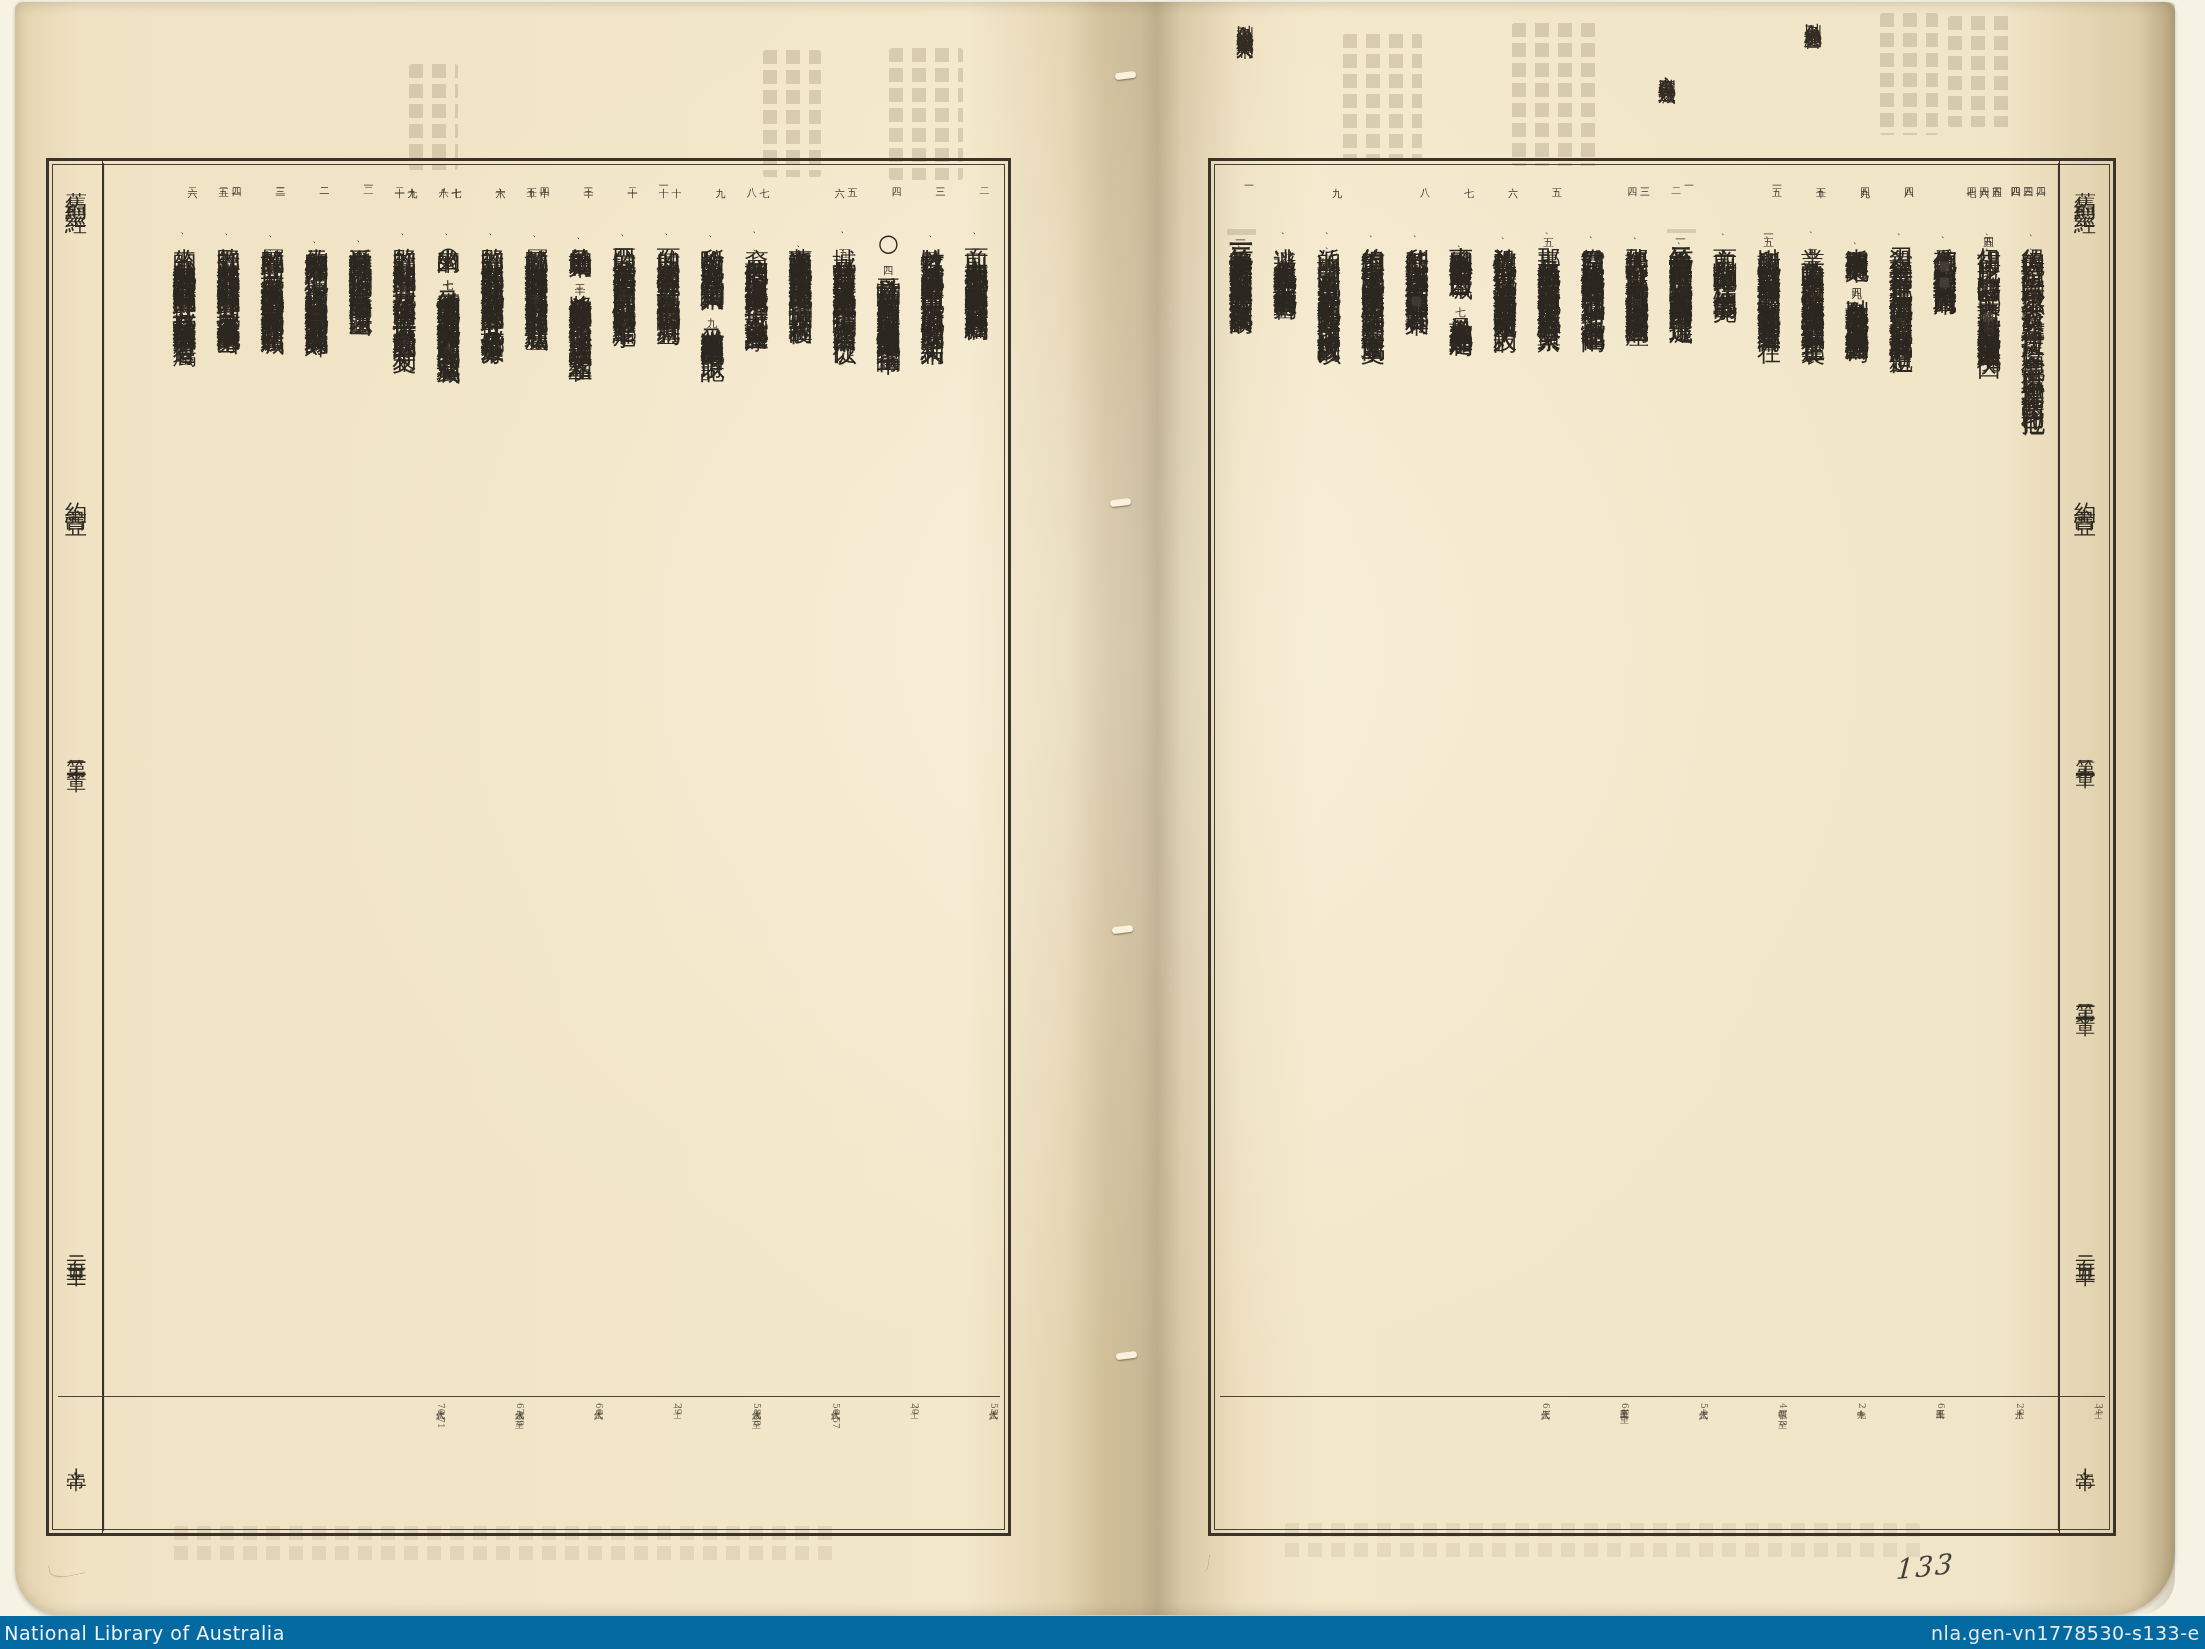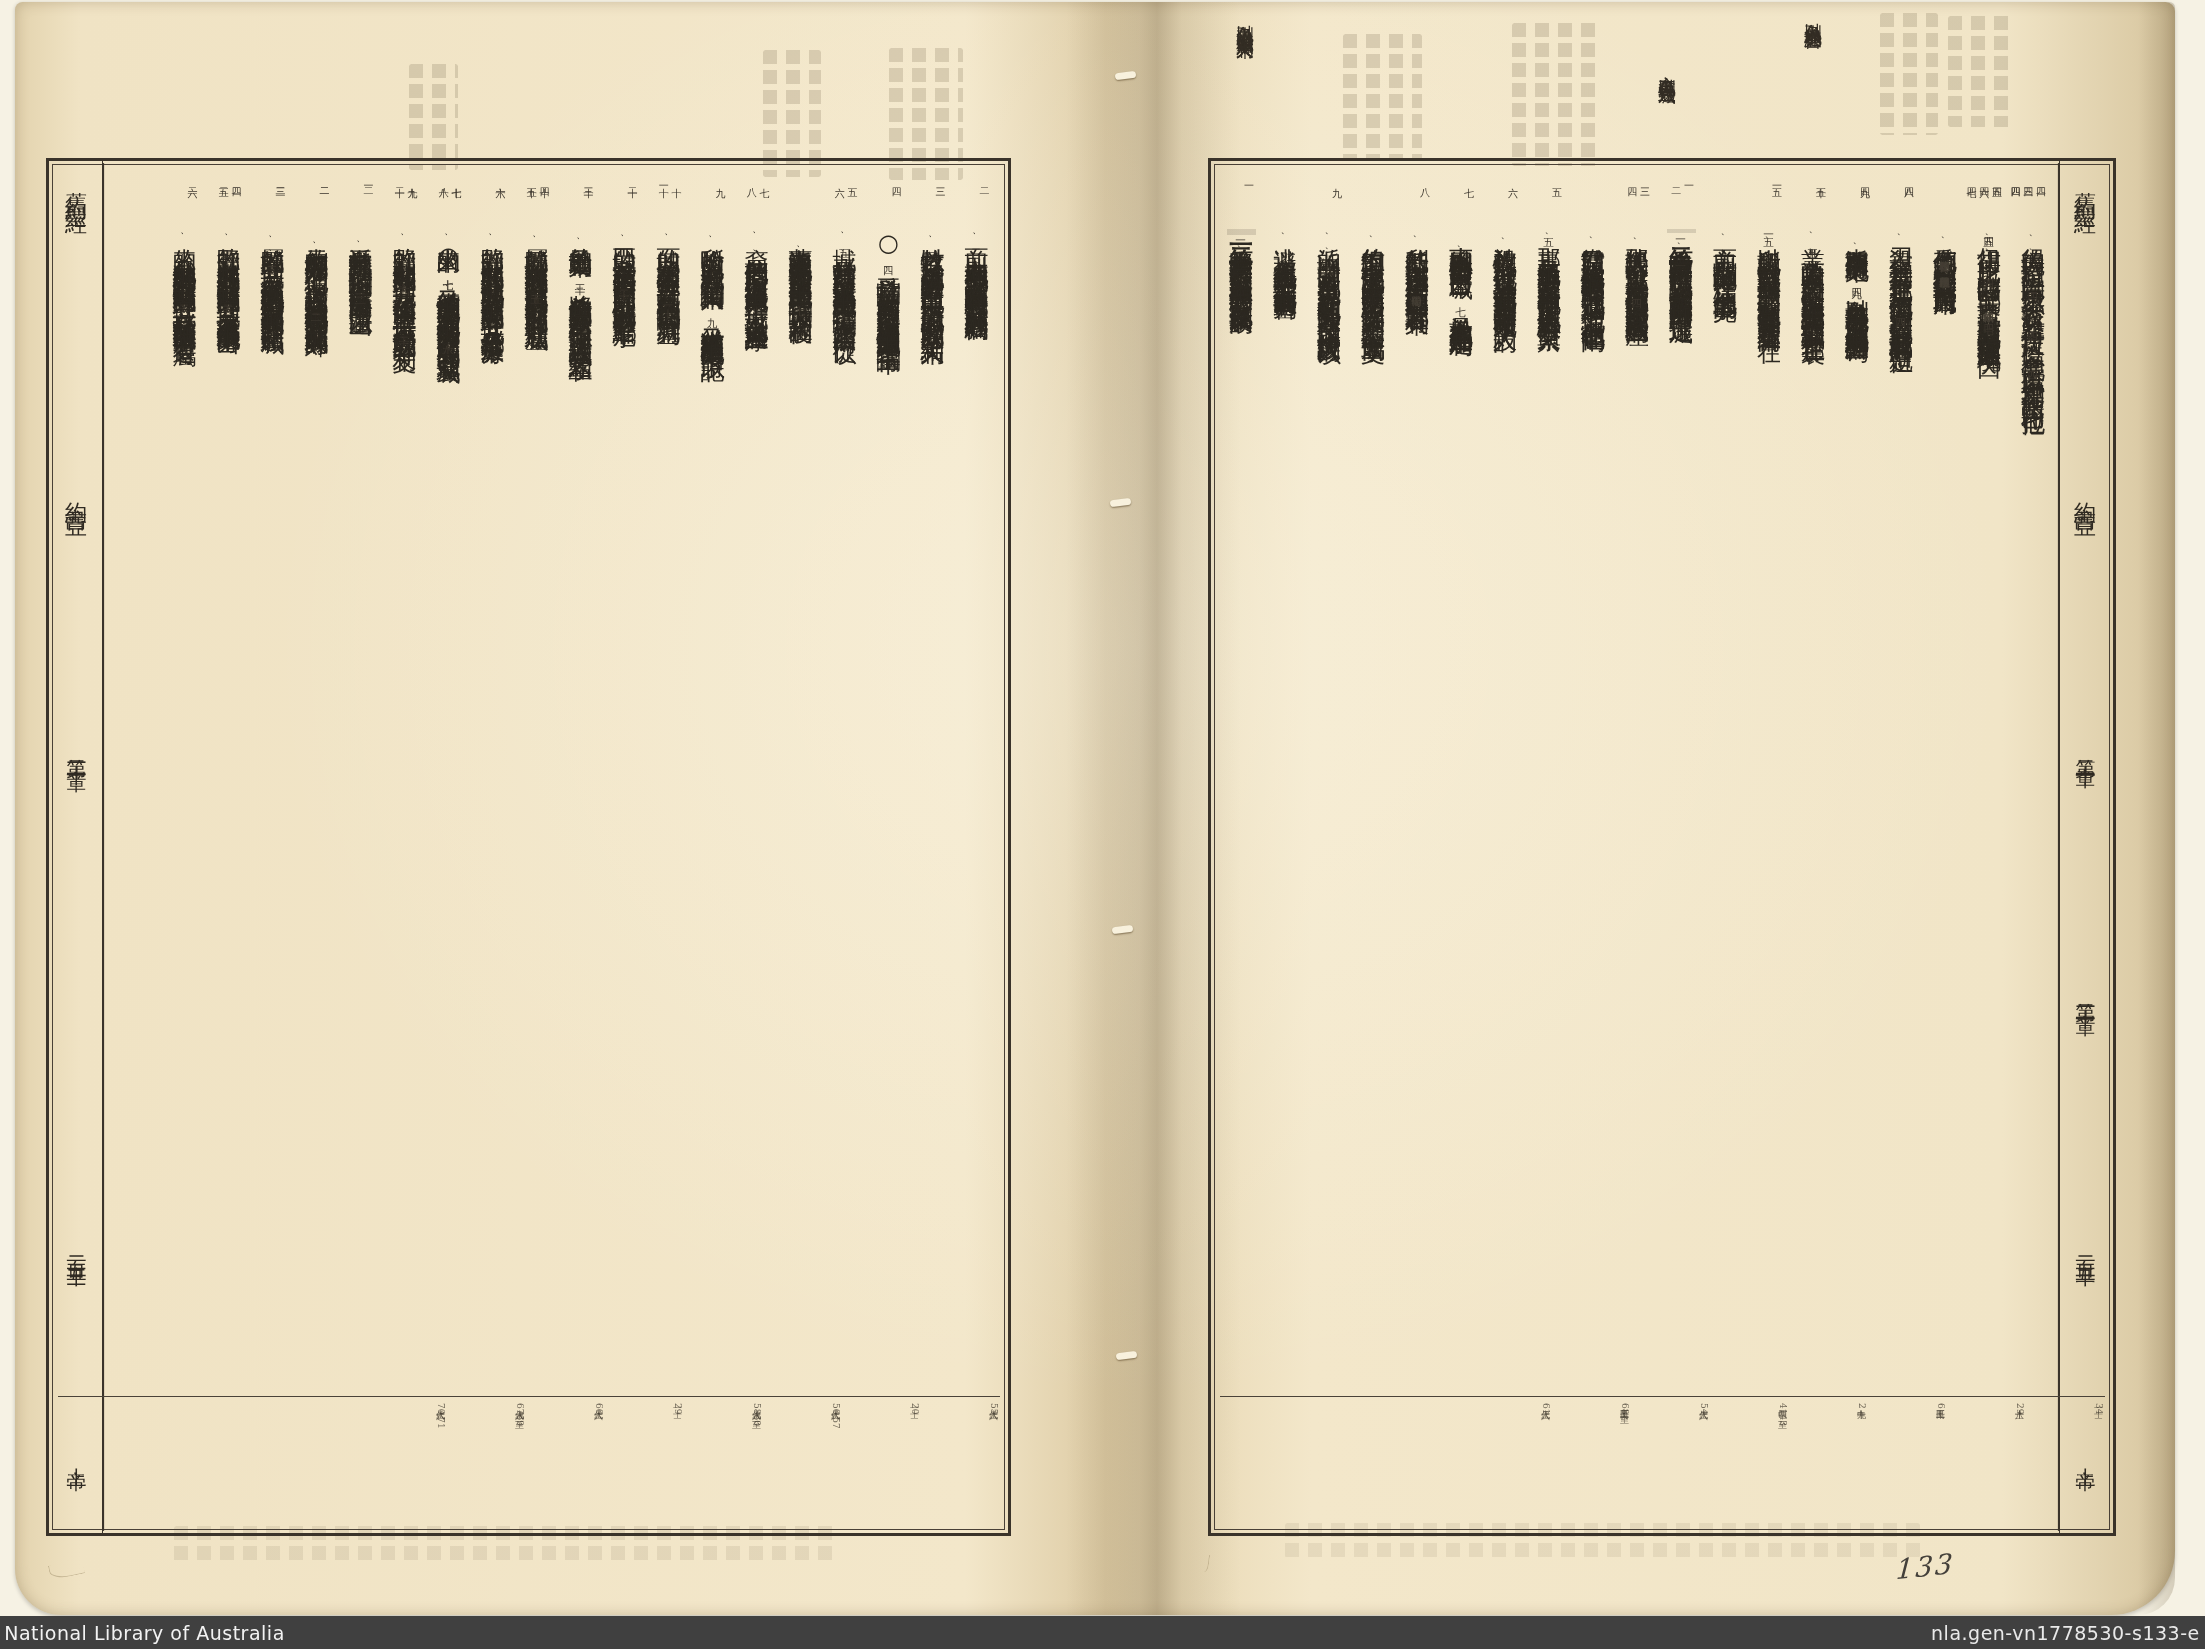--- a/index.html
+++ b/index.html
@@ -79,21 +79,21 @@
   .folio-hand{position:absolute;left:1896px;top:1550px;font-size:27.5px;color:#44403a;
     font-family:"DejaVu Serif","Liberation Serif",serif;font-style:italic;
     transform:rotate(-6deg) skewX(-10deg);letter-spacing:2.1px;}
   .pencil1{position:absolute;left:49px;top:1562px;width:34px;height:13.8px;opacity:.4;
     border-bottom:1.6px solid #8d7c58;border-left:1.1px solid #8d7c58;border-radius:0 0 0 60%;
     transform:rotate(-12deg);}
   .pencil2{position:absolute;left:1197px;top:1554px;width:10.6px;height:18px;opacity:.35;
     border-right:1.6px solid #8d7c58;border-radius:0 0 40% 0;transform:rotate(8deg);}
 
   
-  .bar{position:absolute;left:0;right:0;bottom:0;height:34px;background:#404040;color:#fff;}
+  .bar{position:absolute;left:0;right:0;bottom:0;height:34px;background:#0369a1;color:#fff;}
   .bar .lib{position:absolute;left:4.2px;top:5.8px;font-size:19px;letter-spacing:0.5px;color:#f2f2f2;}
   .bar .ident{position:absolute;right:5.3px;top:5.8px;font-size:19px;letter-spacing:0.5px;color:#e9e9e9;}
 </style>
 </head>
 <body>
 
 <div class="spread">
   <div class="gutter-shade"></div>
   <div class="stitch" style="left:1100px;top:70px;"></div>
   <div class="stitch" style="left:1095px;top:497px;"></div>

